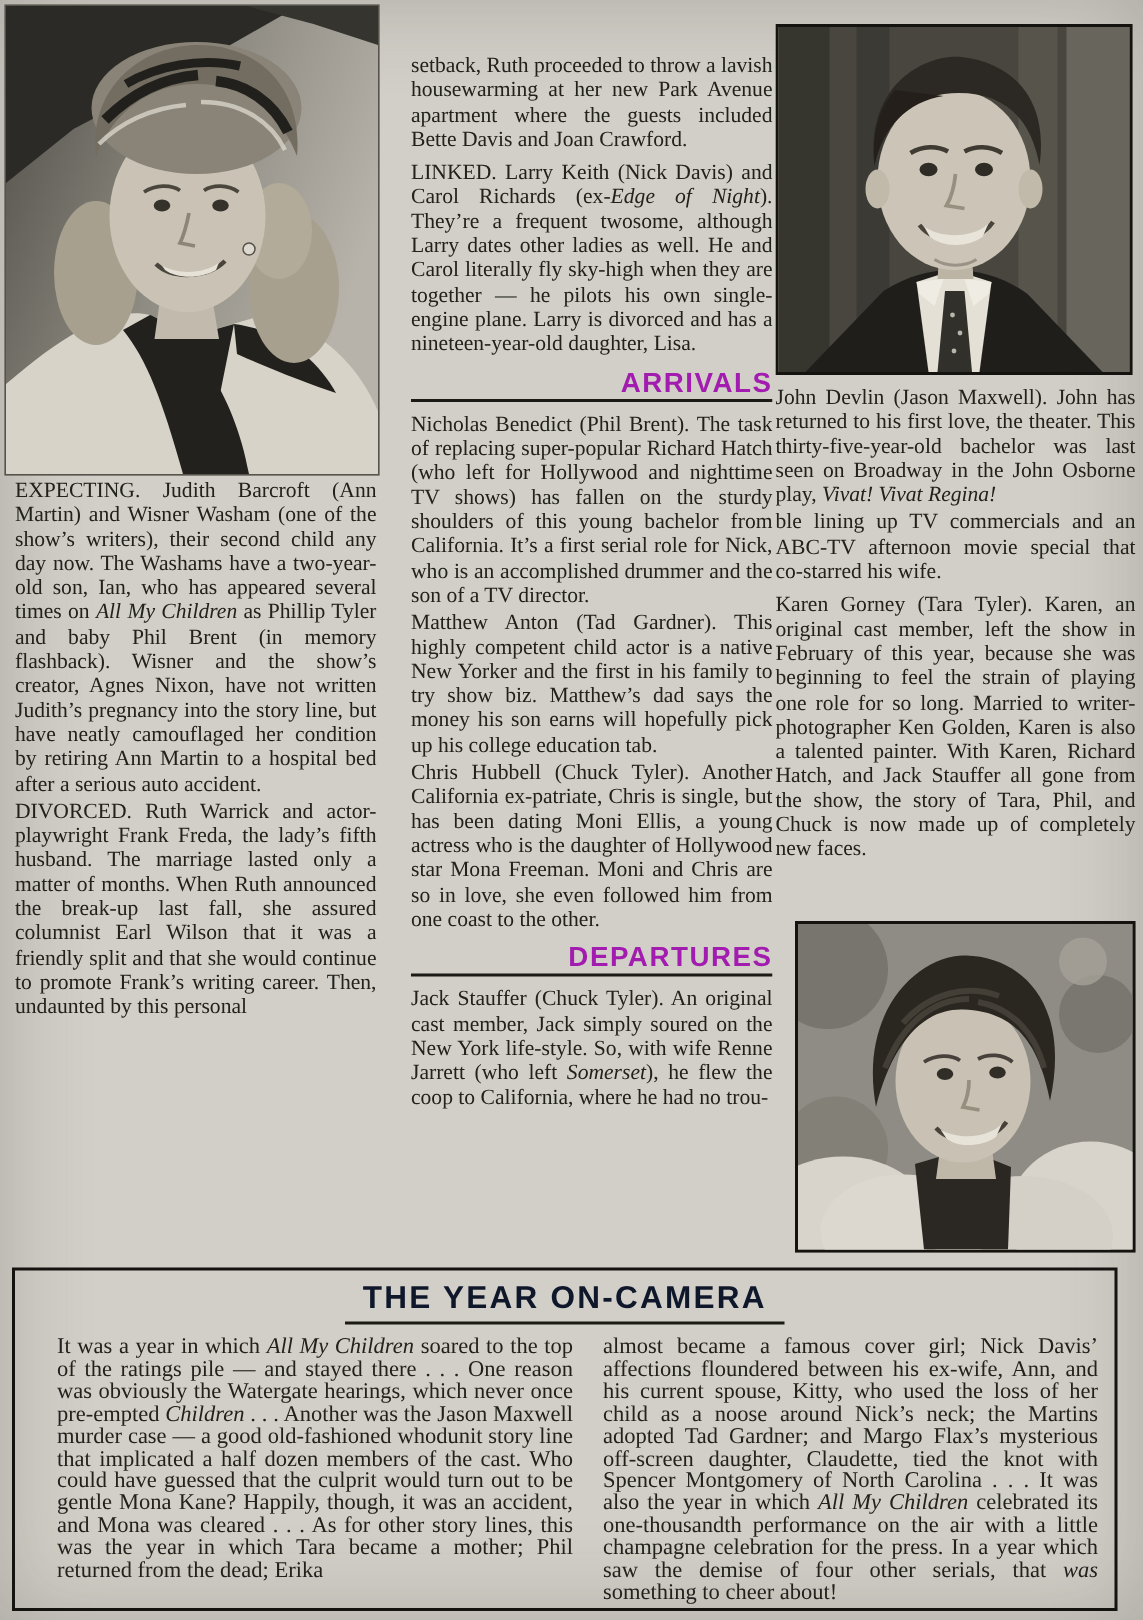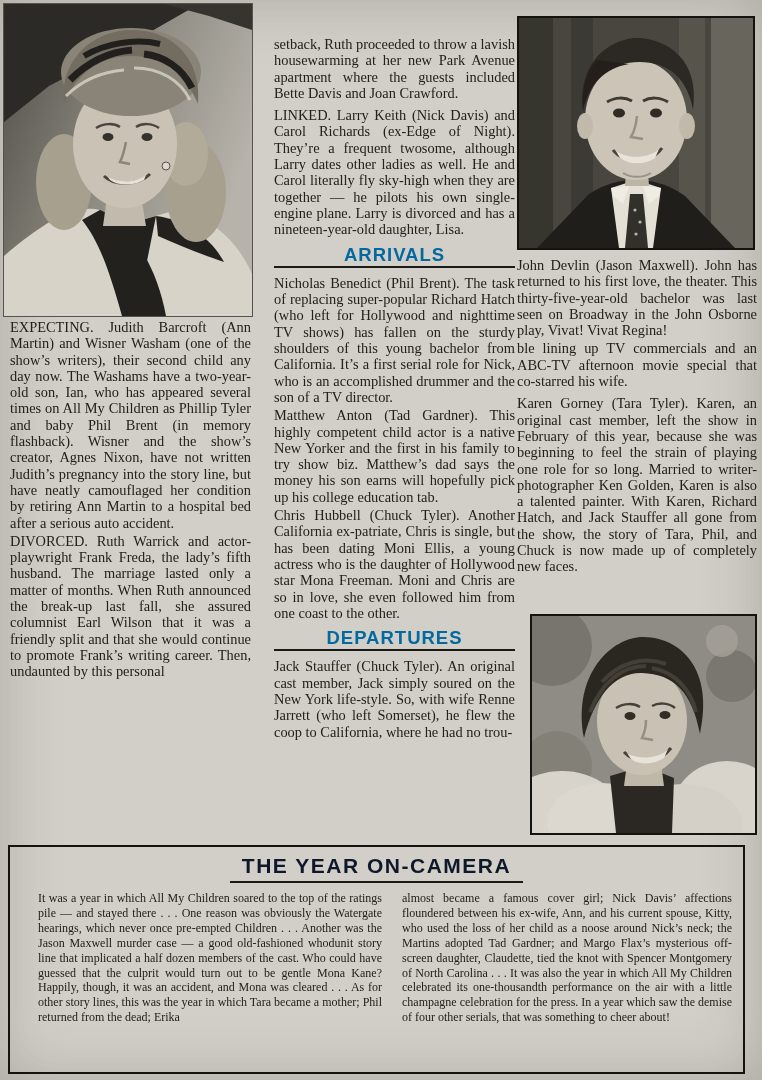--- a/index.html
+++ b/index.html
@@ -6,48 +6,48 @@
   .page{
     position:relative; width:762px; height:1080px;
     background:#d2cfc8; color:#22211c; overflow:hidden;
     font-family:"Liberation Serif", serif;
     box-shadow:inset 0 0 60px rgba(60,58,50,.25);
   }
   .bodytext{font-size:14.4px; line-height:16.3px; text-align:justify;}
   .para{margin:0 0 2px 0;}
   .para.gap{margin-top:6px;}
   .b{font-weight:normal;}
-  .i{}
+  .i{font-style:italic;}
   .col{position:absolute; overflow:hidden;}
   .col-left{left:10px; top:319px; width:241px; height:523px;}
   .col-mid{left:263px; top:36px; width:241px; height:807px;margin-left:11px;}
   .col-right{left:517px; top:16px; width:240px; height:596px;}
   .sec-head{
     font-family:"Liberation Sans", sans-serif; font-weight:700;
-    font-size:18.5px; letter-spacing:1px; text-align:center;
-    margin:9px 0 0 0; color:#0369a1;
+    font-size:18.5px; letter-spacing:1px; text-align:right;
+    margin:9px 0 0 0; color:#a21caf;
   }
   .sec-rule{border:none; border-top:2.2px solid #1b1a14; margin:3px 0 7px 0;}
   .photo{background:#9a968e; display:block;}
   .photo svg{display:block; width:100%; height:100%;}
   .photo-1{position:absolute; left:3px; top:3px; width:248px; height:312px; border:1px solid #55534b;}
   .photo-2{width:234px; height:230px; border:2px solid #14130f; margin:0 0 7px 0;}
   .photo-3{position:absolute; left:530px; top:614px; width:223px; height:217px; border:2px solid #14130f;}
   .year-box{
     position:absolute; left:8px; top:845px; width:737px; height:229px;
     border:2.5px solid #14130f; box-sizing:border-box;
   }
   .year-title-wrap{text-align:center; margin-top:7px;}
   .year-title{
     display:inline-block; font-family:"Liberation Sans", sans-serif;
     font-weight:700; font-size:21px; letter-spacing:1.5px; color:#0f172a;
     border-bottom:2px solid #1b1a14; padding:0 12px 3px 12px;
   }
   .box-col{position:absolute; top:44px; height:180px; overflow:hidden;
-    font-size:12px; line-height:14.9px; text-align:justify;}
+    font-size:15px; line-height:14.9px; text-align:justify;}
   .box-col-left{left:28px; width:344px;}
   .box-col-right{left:392px; width:330px;}
 </style>
 </head>
 <body>
 
 <div class="page">
 
   <div class="photo photo-1" title="Black-and-white photo of a smiling woman wearing a patterned turban-style hat, earrings, and a light coat with dark fur trim">
     <svg viewBox="0 0 248 312" preserveAspectRatio="none">

